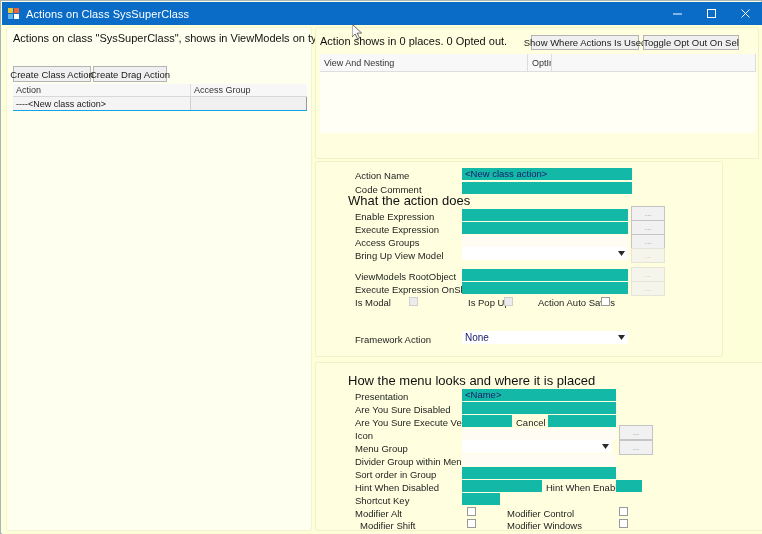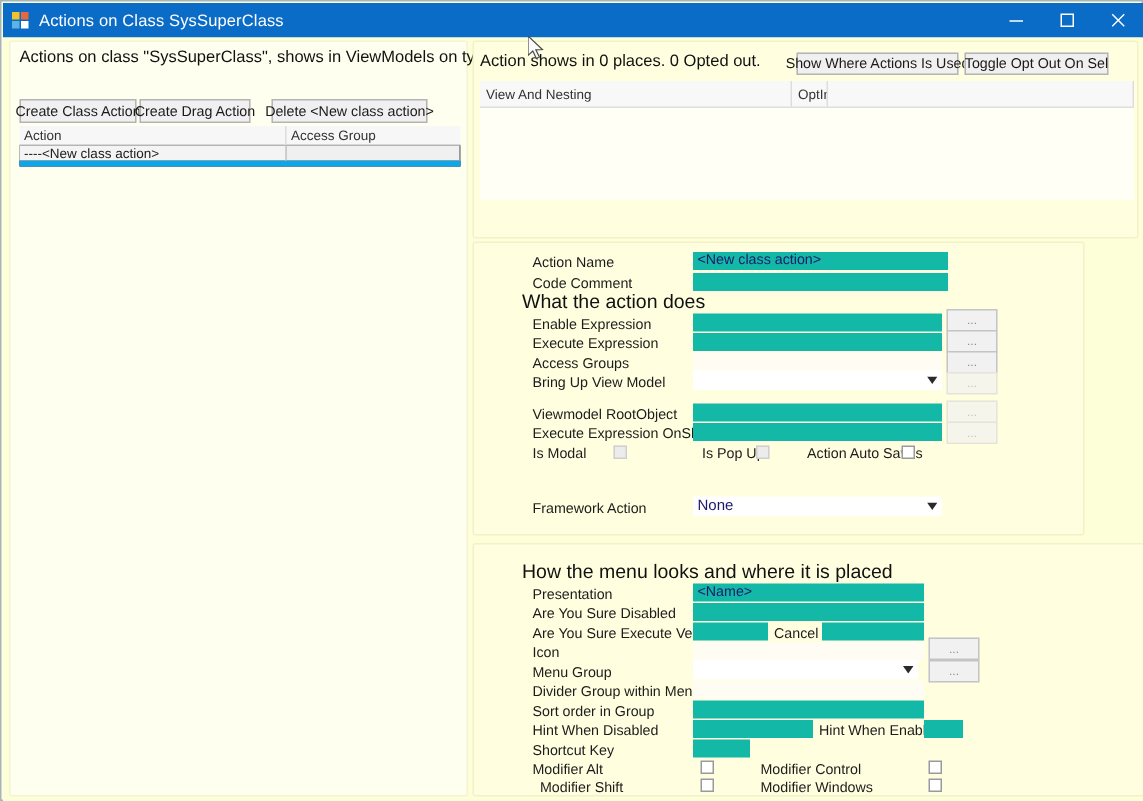--- a/index.html
+++ b/index.html
@@ -129,24 +129,24 @@
     border-right: 1px solid #dcdcdc;
     overflow: hidden;
     white-space: nowrap;
     display: flex;
     align-items: center;
   }
   #grid-left .hc1 { width: 178px; }
   #grid-left .hc2 { width: 116px; border-right: none; }
   .grid-row {
     height: 14px;
-    background: #000000;
-    display: flex;
-    box-sizing: border-box;
-    border-bottom: 4px solid #0ea5e9;
+    background: #d946ef;
+    display: flex;
+    box-sizing: border-box;
+    border-bottom: 1px solid #0ea5e9;
   }
   .grid-row .rc {
     box-sizing: border-box;
     padding-left: 3px;
     font-size: 9px;
     color: #1a1a1a;
     border-right: 1px solid #d0d0d0;
     overflow: hidden;
     white-space: nowrap;
     display: flex;
@@ -324,21 +324,20 @@
     </div>
   </div>
 
   <div id="client">
 
     <div id="left-panel">
       <div id="left-heading">Actions on class "SysSuperClass", shows in ViewModels on type match</div>
 
       <div class="btn" id="btn-create-class">Create Class Action</div>
       <div class="btn" id="btn-create-drag">Create Drag Action</div>
-      <div class="btn" id="btn-delete">Delete &lt;New class action&gt;</div>
 
       <div id="grid-left">
         <div class="grid-head">
           <div class="hc hc1">Action</div>
           <div class="hc hc2">Access Group</div>
         </div>
         <div class="grid-row">
           <div class="rc rc1">----&lt;New class action&gt;</div>
           <div class="rc rc2"></div>
         </div>
@@ -391,21 +390,21 @@
         <div class="fcombo" style="left:146px; top:85px; width:166px;">
           <div class="cv"></div>
           <div class="arrow">
             <svg width="7" height="5" viewBox="0 0 7 5">
                 <polygon points="0,0 7,0 3.5,5" fill="#2a2a2a"></polygon>
               </svg>
           </div>
         </div>
         <div class="browse faint" style="left:315px; top:86px;">...</div>
 
-        <div class="flabel" style="left:39px; top:109px;">Viewmodel RootObject</div>
+        <div class="flabel" style="left:39px; top:109px;">ViewModels RootObject</div>
         <input class="finput" style="left: 146px; top: 107px; width: 166px;" type="text" value="">
         <div class="browse faint" style="left:315px; top:105px;">...</div>
 
         <div class="flabel" style="left:39px; top:122px;">Execute Expression OnShow</div>
         <input class="finput" style="left: 146px; top: 120px; width: 166px;" type="text" value="">
         <div class="browse faint" style="left:315px; top:119px;">...</div>
 
         <div class="flabel" style="left:39px; top:135px;">Is Modal</div>
         <div class="cbx dim" style="left:93px; top:135px;"></div>
 

